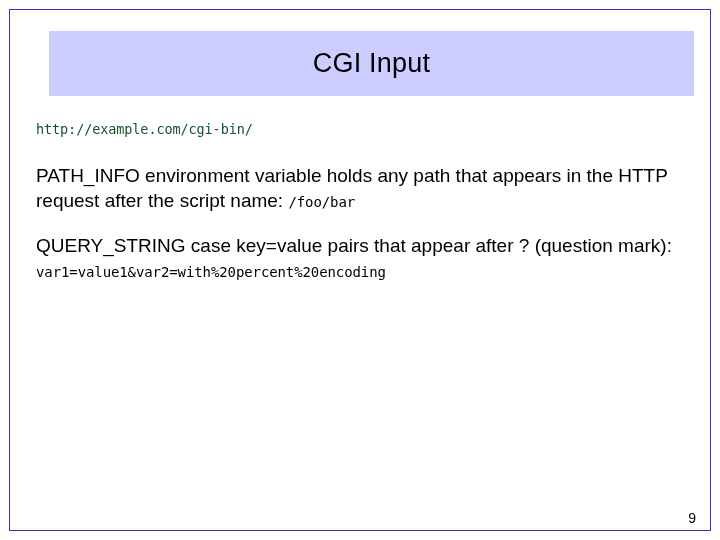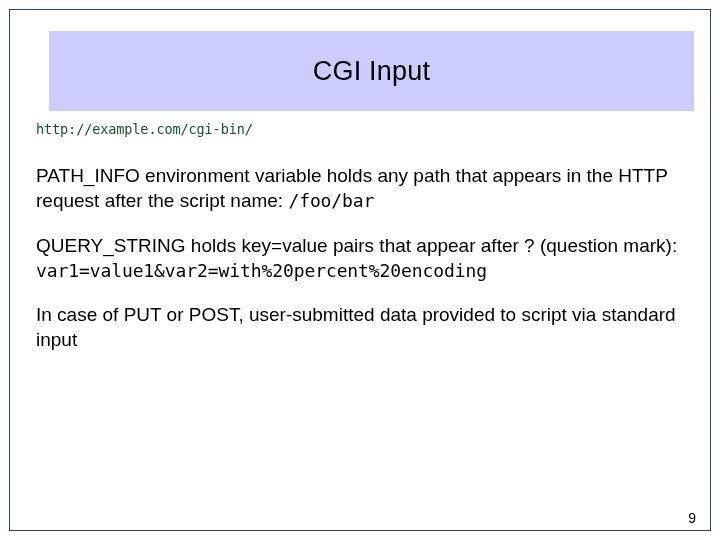--- a/index.html
+++ b/index.html
@@ -29,21 +29,21 @@
     width: 702px;
     height: 522px;
     border: 1px solid #3333bb;
     box-sizing: border-box;
   }
   .title-band {
     position: absolute;
     left: 49px;
     top: 31px;
     width: 645px;
-    height: 80px;
+    height: 65px;
     background: #ccccff;
     display: flex;
     align-items: center;
     justify-content: center;
   }
   .title-text {
     font-size: 27px;
     color: #000000;
     font-family: "Liberation Sans", sans-serif;
     letter-spacing: 0.2px;
@@ -69,21 +69,21 @@
     margin: 0;
   }
   .block {
     margin-bottom: 19px;
   }
   .url-block {
     margin-bottom: 24px;
   }
   .inline-mono {
     font-family: "DejaVu Sans Mono", monospace;
-    font-size: 18px;
+    font-size: 14px;
     letter-spacing: -0.1px;
   }
   .pagenum {
     position: absolute;
     right: 24px;
     bottom: 14px;
     font-size: 14px;
     color: #000000;
     font-family: "Liberation Sans", sans-serif;
   }
@@ -103,24 +103,21 @@
 
     <div class="url-block">
       <div class="mono">http://example.com/cgi-bin/</div>
     </div>
 
     <div class="block">
       <p class="para"><span>PATH_INFO environment variable holds any path that appears in the HTTP request after the script name: </span><span class="inline-mono nowrap">/foo/bar</span></p>
     </div>
 
     <div class="block">
-      <p class="para"><span>QUERY_STRING holds key=value pairs that appear after ? (question mark): </span><span class="inline-mono nowrap">var1=value1&amp;var2=with%20percent%20encoding</span></p>
+      <p class="para"><span>QUERY_STRING case key=value pairs that appear after ? (question mark): </span><span class="inline-mono nowrap">var1=value1&amp;var2=with%20percent%20encoding</span></p>
     </div>
 
 
-    <div class="block">
-      <p class="para">In case of PUT or POST, user-submitted data provided to script via standard input</p>
-    </div>
 
   </div>
 
   <div class="pagenum">9</div>
 </div>
 
 </body></html>

